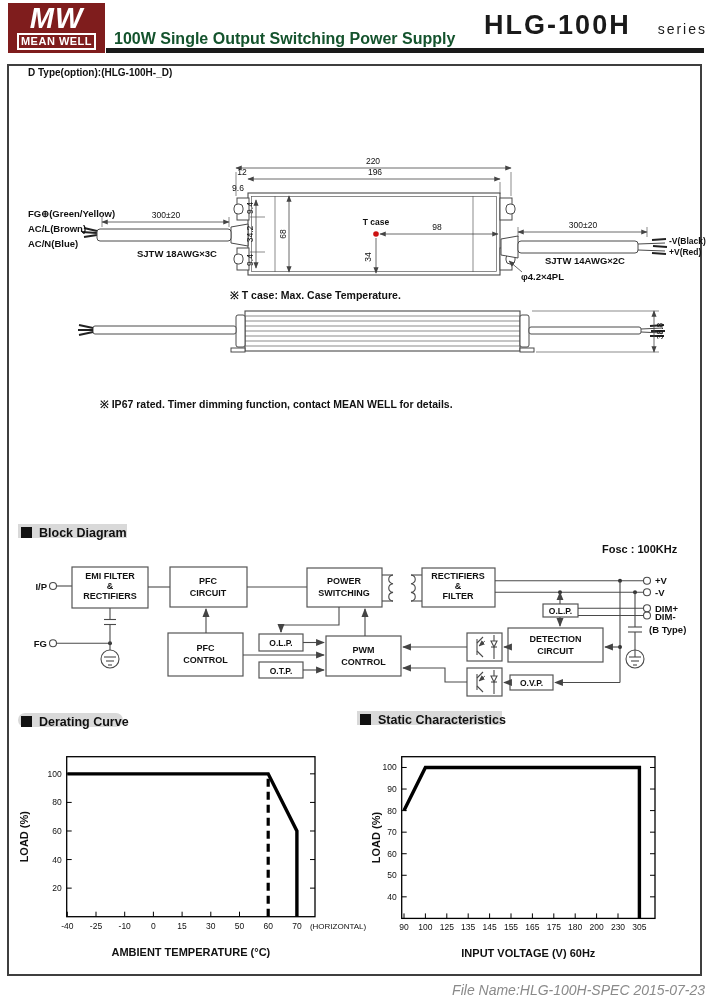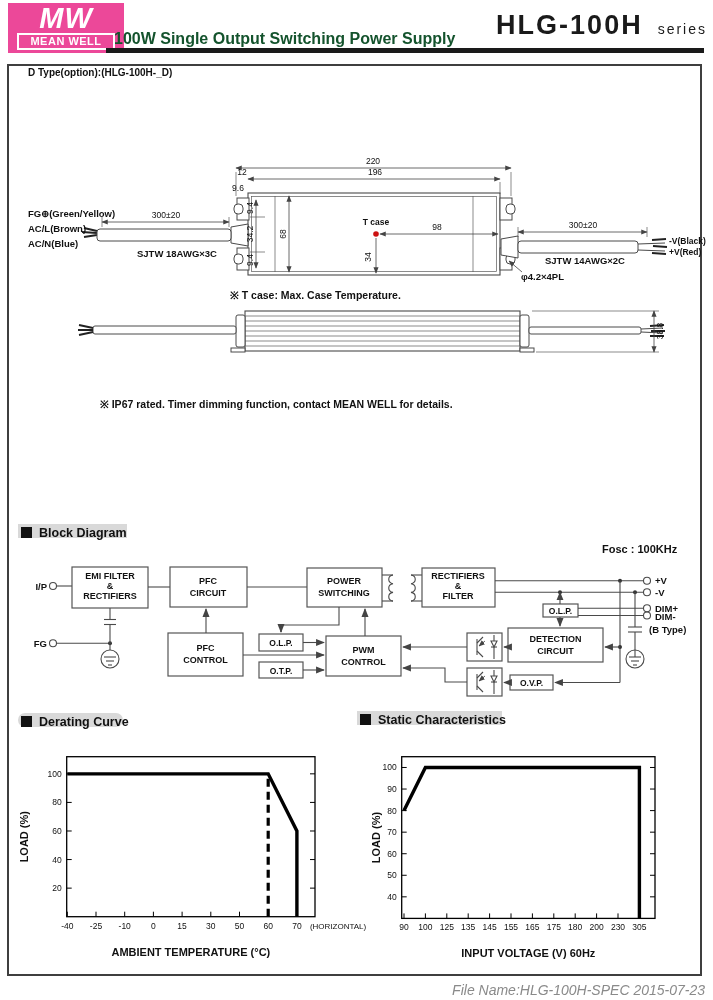--- a/index.html
+++ b/index.html
@@ -1,23 +1,23 @@
 <!DOCTYPE html>
 <html><head>
 <meta charset="utf-8">
 <style>
   html,body{margin:0;padding:0;background:#ffffff;}
   body{width:713px;height:1000px;position:relative;font-family:"Liberation Sans",sans-serif;color:#111;}
   .abs{position:absolute;}
   
-  #logo{left:8px;top:3px;width:116px;height:50px;background:#ec4899;text-align:center;box-sizing:border-box;}
+  #logo{left:8px;top:3px;width:97px;height:50px;background:#7f1d1d;text-align:center;box-sizing:border-box;}
   #logo .mw{font-style:italic;font-weight:bold;font-size:29px;line-height:30px;color:#fff;letter-spacing:1px;font-family:"Liberation Sans",sans-serif;}
   #logo .brand{margin:0 9px;border:2px solid #fff;font-size:11px;font-weight:bold;color:#fff;line-height:13px;letter-spacing:.5px;}
   #subtitle{left:114px;top:30px;font-size:16px;font-weight:bold;color:#14532d;}
-  #model-wrap{right:6px;top:10px;display:flex;align-items:baseline;gap:15px;}
+  #model-wrap{right:6px;top:10px;display:flex;align-items:baseline;gap:27px;}
   #model{font-size:27px;font-weight:bold;letter-spacing:2px;color:#1a1a1a;}
   #series{font-size:14px;font-weight:normal;letter-spacing:2px;color:#1a1a1a;}
   #header-rule{left:106px;top:48px;width:598px;height:5px;background:#1a1a1a;}
   
   #main-box{left:7px;top:64px;width:695px;height:912px;border:2px solid #3f3f3f;box-sizing:border-box;}
   #dtype{left:28px;top:67px;font-size:10px;font-weight:bold;}
   .secbar{background:#d9d9d9;font-size:12.5px;font-weight:bold;height:14px;line-height:18px;padding:0 6px 0 3px;white-space:nowrap;}
   .secbar .sq{display:inline-block;width:11px;height:11px;background:#111;margin-right:7px;vertical-align:-1px;}
   #bar-block{left:18px;top:524px;width:100px;}
   #bar-derate{left:18px;top:713px;width:96px;border-radius:9px;}

